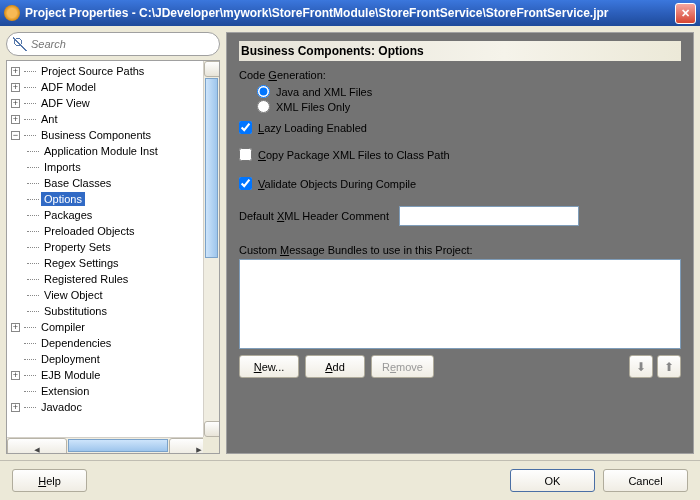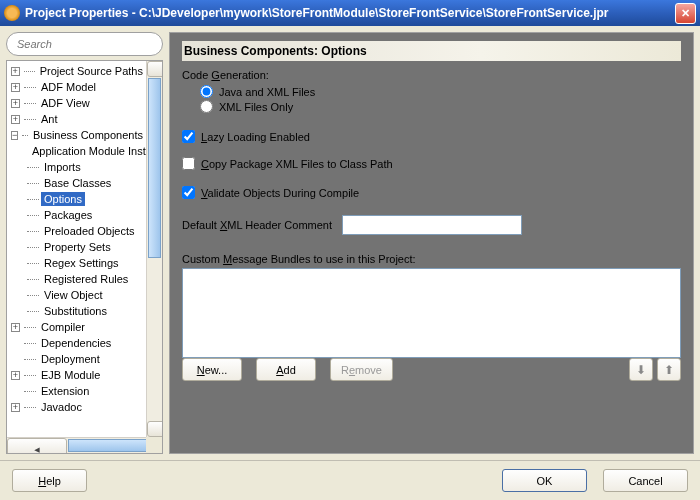--- a/index.html
+++ b/index.html
@@ -5,21 +5,21 @@
 * { box-sizing: border-box; margin: 0; padding: 0; font-family: Tahoma, Arial, sans-serif; font-size: 11px; }
 body { background: #ece9d8; width: 700px; height: 500px; overflow: hidden; }
 
 .titlebar { height: 26px; background: linear-gradient(to bottom, #3b77dd 0%, #2c5fbb 50%, #1e4a9a 100%); display: flex; align-items: center; padding: 0 4px; color: white; font-weight: bold; }
 .titlebar .icon { width: 16px; height: 16px; background: radial-gradient(circle, #f7b955 40%, #d68910 70%); border-radius: 50%; margin-right: 5px; }
 .titlebar-text { flex: 1; font-size: 12px; }
 .close-btn { width: 21px; height: 21px; background: linear-gradient(to bottom, #f5a6a0, #d64531); border: 1px solid #fff; border-radius: 3px; display: flex; align-items: center; justify-content: center; color: white; font-weight: bold; cursor: pointer; }
 
 .content { display: flex; height: 434px; padding: 6px; gap: 6px; }
 
-.left { width: 157px; display: flex; flex-direction: column; }
+.left { width: 214px; display: flex; flex-direction: column; }
 .search-box { height: 24px; border: 1px solid #a0a0a0; border-radius: 12px; background: white; display: flex; align-items: center; padding: 0 6px; margin-bottom: 4px; }
 .search-icon { width: 14px; height: 14px; margin-right: 4px; background: radial-gradient(circle at 5px 5px, transparent 3px, #5577aa 3px, #5577aa 4px, transparent 4px), linear-gradient(45deg, transparent 9px, #5577aa 9px, #5577aa 10px, transparent 10px); }
 .search-input { border: none; outline: none; flex: 1; color: #888; font-style: italic; }
 
 .tree-wrapper { flex: 1; border: 1px solid #a0a0a0; background: white; position: relative; overflow: hidden; }
 .tree { position: absolute; top: 0; left: 0; right: 16px; bottom: 16px; overflow: auto; padding: 2px 0; }
 .tree-item { display: flex; align-items: center; height: 16px; padding-left: 4px; white-space: nowrap; cursor: pointer; }
 .tree-item.level1 { padding-left: 20px; }
 .expander { width: 9px; height: 9px; border: 1px solid #888; background: white; display: flex; align-items: center; justify-content: center; margin-right: 4px; font-size: 9px; line-height: 1; color: #444; }
 .dotted { width: 12px; height: 1px; border-top: 1px dotted #888; margin-right: 2px; }
@@ -29,38 +29,38 @@
 .scroll-v { position: absolute; right: 0; top: 0; bottom: 16px; width: 16px; background: #f0ede1; border-left: 1px solid #d4d0c8; }
 .scroll-v .btn { height: 16px; background: linear-gradient(to bottom,#fefefe,#e8e4d8); border: 1px solid #b8b4a8; display:flex; align-items:center; justify-content:center; font-size:7px; color:#444;}
 .scroll-v .thumb { background: linear-gradient(to right,#cde4fb,#9ec5ec); border:1px solid #7ba2c9; margin:1px; height:180px;}
 .scroll-h { position: absolute; left: 0; right: 16px; bottom: 0; height: 16px; background: #f0ede1; border-top: 1px solid #d4d0c8; display:flex; }
 .scroll-h .btn { width:16px; background: linear-gradient(to bottom,#fefefe,#e8e4d8); border:1px solid #b8b4a8; display:flex; align-items:center; justify-content:center; font-size:7px; color:#444;}
 .scroll-h .thumb { background: linear-gradient(to bottom,#cde4fb,#9ec5ec); border:1px solid #7ba2c9; margin:1px; flex:0 0 100px;}
 .scroll-corner { position: absolute; right:0; bottom:0; width:16px; height:16px; background:#ece9d8;}
 
 .right { flex: 1; border: 1px solid #a0a0a0; background: #737373; padding: 8px 12px; display:flex; flex-direction:column; position:relative; }
 .panel-title { font-weight: bold; font-size: 12px; background: linear-gradient(to right, #e6e3d8, #f5f3ea 60%, #ece9d8); padding: 3px 2px; margin-bottom: 8px; }
-.field-group { margin-bottom: 13px; }
+.field-group { margin-bottom: 4px; }
 .group-label { margin-bottom: 4px; }
 .radio-row, .check-row { display: flex; align-items: flex-end; margin: 2px 0 2px 18px; }
 .check-row.noindent { margin-left: 0; }
 .radio-row input, .check-row input { margin-right: 6px; }
 .inline-field { display: flex; align-items: center; margin: 4px 0; }
 .inline-field label { margin-right: 10px; }
 .inline-field input[type=text] { flex: 0 0 180px; height: 20px; border: 1px solid #7f9db9; padding: 0 3px; }
 .listbox { border: 1px solid #7f9db9; background: white; height: 90px; margin-top: 3px; }
-.btn-row { display: flex; gap: 14px; align-items:flex-start;}
+.btn-row { display: flex; gap: 6px; margin-top: 6px; align-items:flex-start;}
 .btn { height: 23px; padding: 0 10px; background: linear-gradient(to bottom, #fefefe, #f0ede4); border: 1px solid #b0ac9c; border-radius: 3px; cursor: pointer; min-width: 60px; }
 .btn:disabled { color: #999; }
 .arrow-btns { margin-left: auto; display:flex; gap:4px; }
 .arrow-btn { width:24px; height:23px; background: linear-gradient(to bottom, #fefefe, #f0ede4); border: 1px solid #b0ac9c; border-radius:3px; display:flex; align-items:center; justify-content:center; color:#888; font-size:12px;}
 
 .footer { height: 34px; border-top: 1px solid #c0bdb2; padding: 6px 12px 0 12px; display: flex; align-items: center; }
 .footer .btn { min-width: 75px; }
-.footer-right { margin-left: auto; display:flex; gap:16px; }
+.footer-right { margin-left: auto; display:flex; gap:8px; }
 u { text-decoration: underline; }
 </style>
 </head>
 <body>
 
 <div class="titlebar">
   <div class="icon"></div>
   <div class="titlebar-text">Project Properties - C:\JDeveloper\mywork\StoreFrontModule\StoreFrontService\StoreFrontService.jpr</div>
   <div class="close-btn">✕</div>
 </div>

